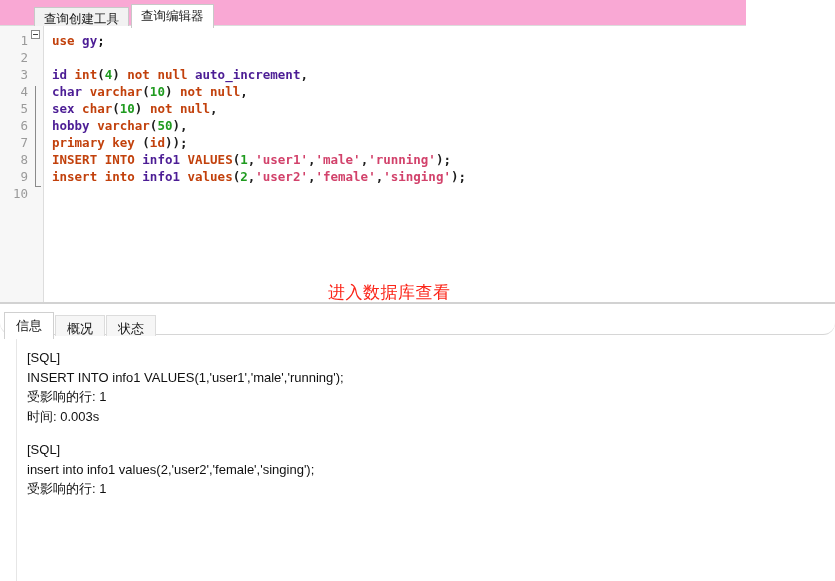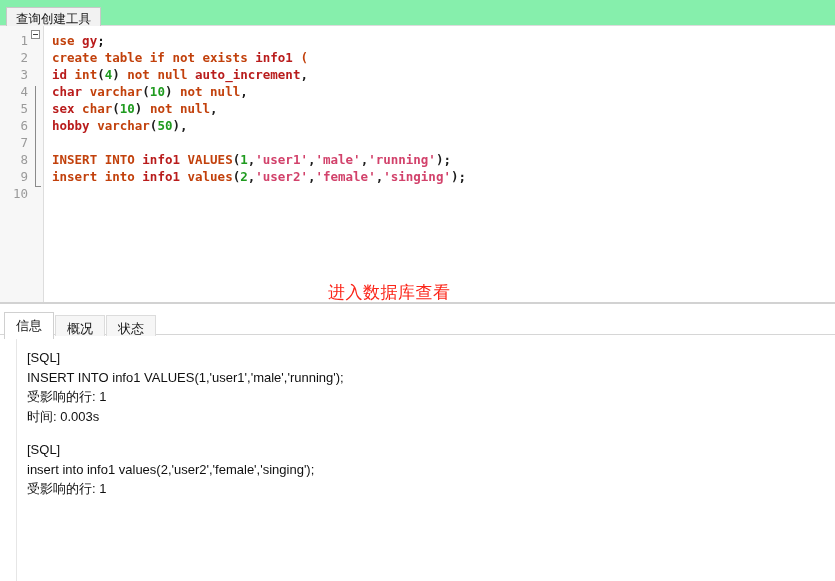--- a/index.html
+++ b/index.html
@@ -16,24 +16,25 @@
     position: relative;
     width: 835px;
     height: 581px;
     background: #ffffff;
   }
 
   
   .tabstrip-top {
     position: absolute;
     left: 0; top: 0;
-    width: 835px;
+    width: 746px;
     height: 26px;
-    background: #86efac;
+    background: #f9a8d4;
     border-bottom: 1px solid #dcdcdc;
+    padding-left: 28px;
   }
   .tabstrip-top .tabs {
     display: flex;
     align-items: flex-end;
     height: 26px;
     padding-left: 6px;
   }
   .tab-top {
     height: 22px;
     line-height: 22px;
@@ -105,21 +106,21 @@
   }
   .ltext {
     position: absolute;
     left: 52px; top: 0;
     white-space: pre;
     font-weight: bold;
   }
 
   
   .kw   { color: #c2410c; font-weight: bold; }
-  .id   { color: #b91c1c; font-weight: bold; }
+  .id   { color: #4c1d95; font-weight: bold; }
   .num  { color: #1f9b1f; font-weight: bold; }
   .str  { color: #d2426b; font-weight: bold; }
   .pun  { color: #1c1c1c; font-weight: bold; }
 
   
   .fold-box {
     position: absolute;
     left: 31px; top: 4px;
     width: 9px; height: 9px;
     border: 1px solid #8a8a8a;
@@ -171,20 +172,21 @@
   }
 
   
   .tabstrip-bottom {
     position: absolute;
     left: 0; top: 305px;
     width: 835px;
     height: 30px;
     background: #ffffff;
     border-bottom: 1px solid #d6d6d6;
+    border-radius: 12px;
   }
   .tabstrip-bottom .tabs {
     display: flex;
     align-items: flex-end;
     height: 30px;
     padding-left: 4px;
   }
   .tab-bot {
     height: 25px;
     line-height: 25px;
@@ -229,39 +231,40 @@
   }
 </style>
 </head>
 <body>
 
 <div id="app">
 
   <div class="tabstrip-top">
     <div class="tabs" id="top-tabs">
         <div class="tab-top">查询创建工具</div>
+        <div class="tab-top active">查询编辑器</div>
       </div>
   </div>
 
   <div class="editor">
     <div class="gutter"></div>
     <div class="gutter-sep"></div>
 
     <div class="fold-box"></div>
     <div class="fold-line"></div>
     <div class="fold-foot"></div>
 
     <div class="code-lines" id="code-lines">
         <div class="line"><span class="lnum">1</span><span class="ltext"><span class="kw">use</span><span class="pun"> </span><span class="id">gy</span><span class="pun">;</span></span></div>
-        <div class="line"><span class="lnum">2</span><span class="ltext"><span class="kw">create table if not exists </span><span class="id">info1</span><span class="pun"> </span><span class="kw">(</span></span></div>
+        <div class="line"><span class="lnum">2</span></div>
         <div class="line"><span class="lnum">3</span><span class="ltext"><span class="id">id</span><span class="pun"> </span><span class="kw">int</span><span class="pun">(</span><span class="num">4</span><span class="pun">)</span><span class="pun"> </span><span class="kw">not null</span><span class="pun"> </span><span class="id">auto_increment</span><span class="pun">,</span></span></div>
         <div class="line"><span class="lnum">4</span><span class="ltext"><span class="id">char</span><span class="pun"> </span><span class="kw">varchar</span><span class="pun">(</span><span class="num">10</span><span class="pun">)</span><span class="pun"> </span><span class="kw">not null</span><span class="pun">,</span></span></div>
         <div class="line"><span class="lnum">5</span><span class="ltext"><span class="id">sex</span><span class="pun"> </span><span class="kw">char</span><span class="pun">(</span><span class="num">10</span><span class="pun">)</span><span class="pun"> </span><span class="kw">not null</span><span class="pun">,</span></span></div>
         <div class="line"><span class="lnum">6</span><span class="ltext"><span class="id">hobby</span><span class="pun"> </span><span class="kw">varchar</span><span class="pun">(</span><span class="num">50</span><span class="pun">)</span><span class="pun">,</span></span></div>
-        <div class="line"><span class="lnum">7</span></div>
+        <div class="line"><span class="lnum">7</span><span class="ltext"><span class="kw">primary key</span><span class="pun"> </span><span class="pun">(</span><span class="kw">id</span><span class="pun">));</span></span></div>
         <div class="line"><span class="lnum">8</span><span class="ltext"><span class="kw">INSERT INTO</span><span class="pun"> </span><span class="id">info1</span><span class="pun"> </span><span class="kw">VALUES</span><span class="pun">(</span><span class="num">1</span><span class="pun">,</span><span class="str">'user1'</span><span class="pun">,</span><span class="str">'male'</span><span class="pun">,</span><span class="str">'running'</span><span class="pun">);</span></span></div>
         <div class="line"><span class="lnum">9</span><span class="ltext"><span class="kw">insert into</span><span class="pun"> </span><span class="id">info1</span><span class="pun"> </span><span class="kw">values</span><span class="pun">(</span><span class="num">2</span><span class="pun">,</span><span class="str">'user2'</span><span class="pun">,</span><span class="str">'female'</span><span class="pun">,</span><span class="str">'singing'</span><span class="pun">);</span></span></div>
         <div class="line"><span class="lnum">10</span><span class="ltext"></span></div>
       </div>
 
     <div class="annotation">进入数据库查看</div>
   </div>
 
   <div class="hsplit"></div>
 

